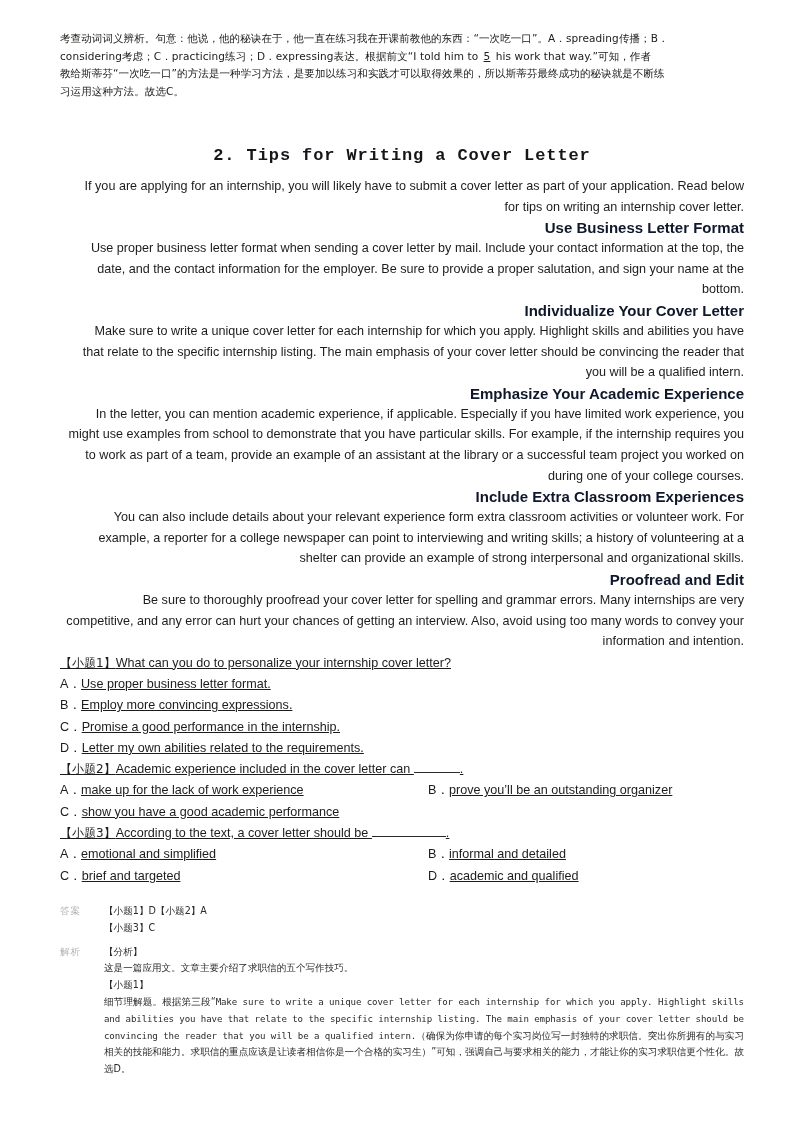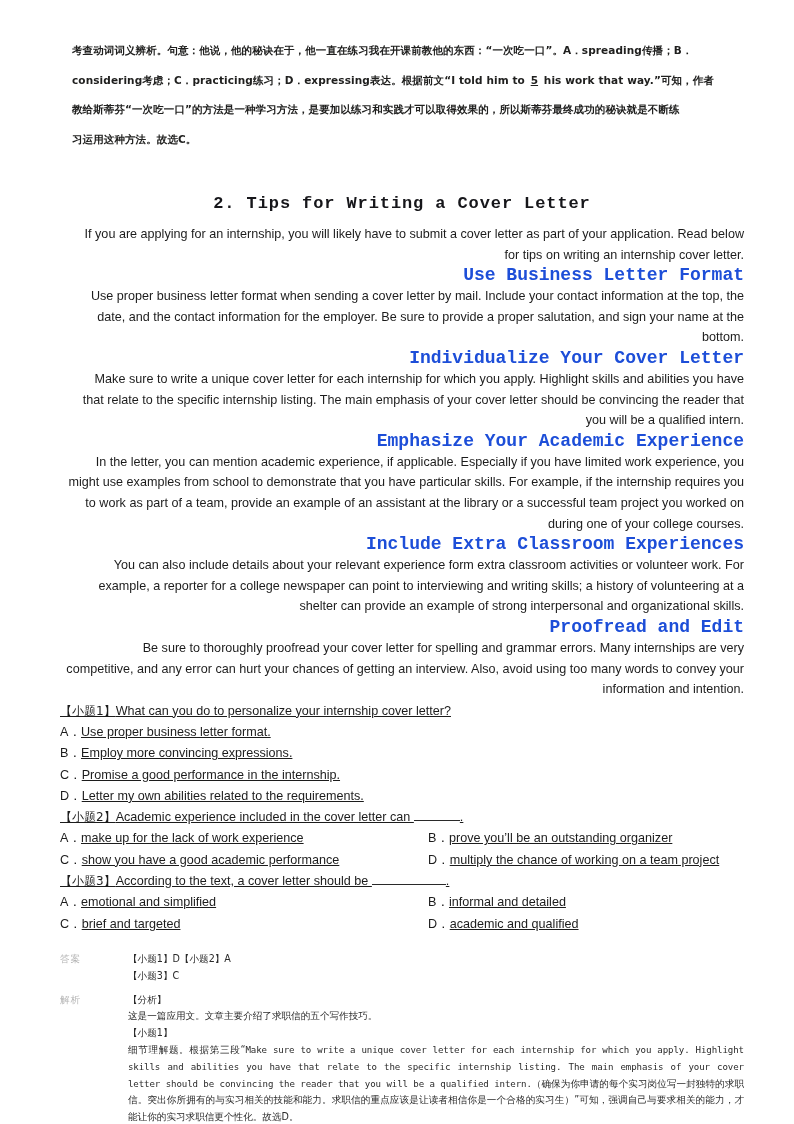--- a/index.html
+++ b/index.html
@@ -26,22 +26,21 @@
   
   .cjk-block {
     font-family: "DejaVu Sans", "Liberation Sans", sans-serif;
     font-size: 10.5px;
     line-height: 17.5px;
     color: #20201f;
     letter-spacing: 0.1px;
     text-align: justify;
   }
   .cjk-block p {
-    margin: 12px;
-    font-weight: bold;
+    margin: 0;
   }
   .blank-u {
     text-decoration: underline;
     padding: 0 2px;
   }
 
   
   .article-title {
     text-align: center;
     font-family: Liberation Mono, monospace;
@@ -60,26 +59,25 @@
     text-align: right;
   }
   .article p {
     margin: 0;
   }
   .article p.indent {
     text-indent: 24px;
   }
   .sub-head {
     font-weight: 700;
-    font-size: 18px;
+    font-size: 15px;
     margin: 0;
     padding-left: 14px;
     line-height: 21px;
-    color: #1d4ed8;
-    font-family: Liberation Mono, monospace;
+    color: #0f172a;
   }
 
   
   .questions {
     font-size: 12.6px;
     line-height: 21.3px;
     color: #1c1c1c;
     margin-top: 1px;
     text-decoration: underline;
   }
@@ -119,21 +117,20 @@
   .solution {
     margin-top: 16px;
     font-family: "DejaVu Sans", "Liberation Sans", sans-serif;
     font-size: 9.6px;
     line-height: 16.8px;
     color: #2a2a2a;
   }
   .sol-row {
     display: flex;
     align-items: flex-start;
-    gap: 24px;
   }
   .sol-label {
     flex: 0 0 44px;
     color: #b4b4b4;
     font-size: 9.6px;
     line-height: 16.8px;
     letter-spacing: 1px;
   }
   .sol-body {
     flex: 1 1 auto;
@@ -188,21 +185,20 @@
     <p><span class="opt-letter">C．</span><span>Promise a good performance in the internship.</span></p>
     <p><span class="opt-letter">D．</span><span>Letter my own abilities related to the requirements.</span></p>
 
     <p class="q-stem"><span class="tag">【小题2】</span><span>Academic experience included in the cover letter can </span><span class="fill-blank w1"></span><span>.</span></p>
     <div class="opt-row">
       <div class="opt"><span class="opt-letter">A．</span><span>make up for the lack of work experience</span></div>
       <div class="opt second"><span class="opt-letter">B．</span><span>prove you’ll be an outstanding organizer</span></div>
     </div>
     <div class="opt-row">
       <div class="opt"><span class="opt-letter">C．</span><span>show you have a good academic performance</span></div>
-      <div class="opt second"><span class="opt-letter">D．</span><span>multiply the chance of working on a team project</span></div>
     </div>
 
     <p class="q-stem"><span class="tag">【小题3】</span><span>According to the text, a cover letter should be </span><span class="fill-blank w2"></span><span>.</span></p>
     <div class="opt-row">
       <div class="opt"><span class="opt-letter">A．</span><span>emotional and simplified</span></div>
       <div class="opt second"><span class="opt-letter">B．</span><span>informal and detailed</span></div>
     </div>
     <div class="opt-row">
       <div class="opt"><span class="opt-letter">C．</span><span>brief and targeted</span></div>
       <div class="opt second"><span class="opt-letter">D．</span><span>academic and qualified</span></div>

